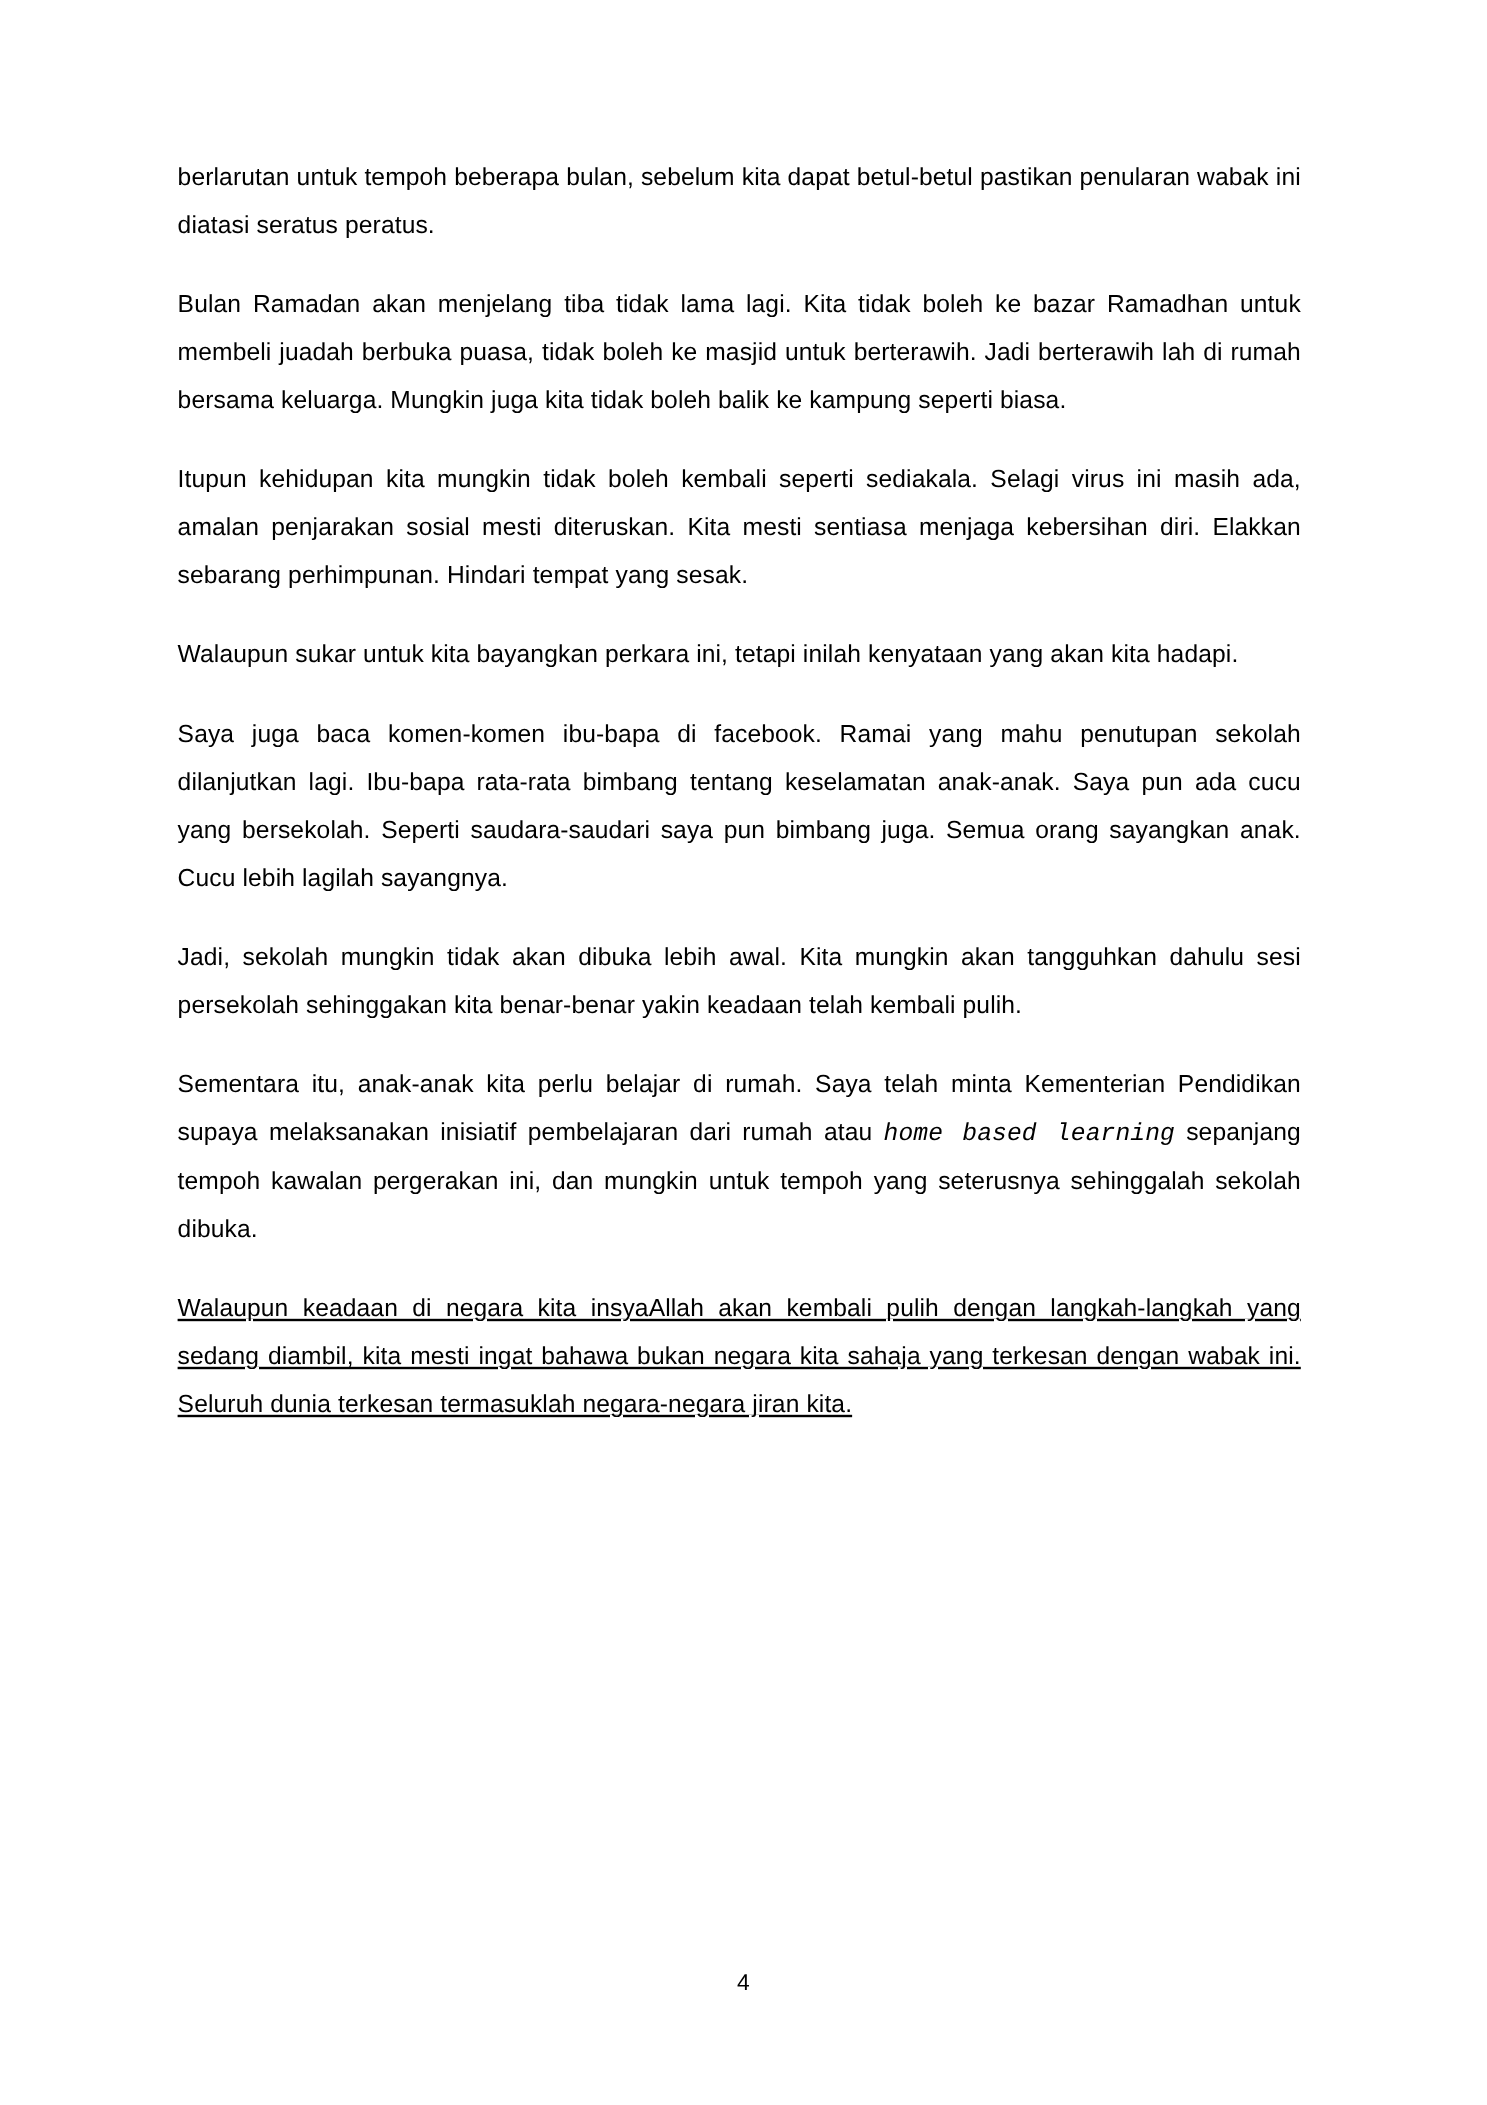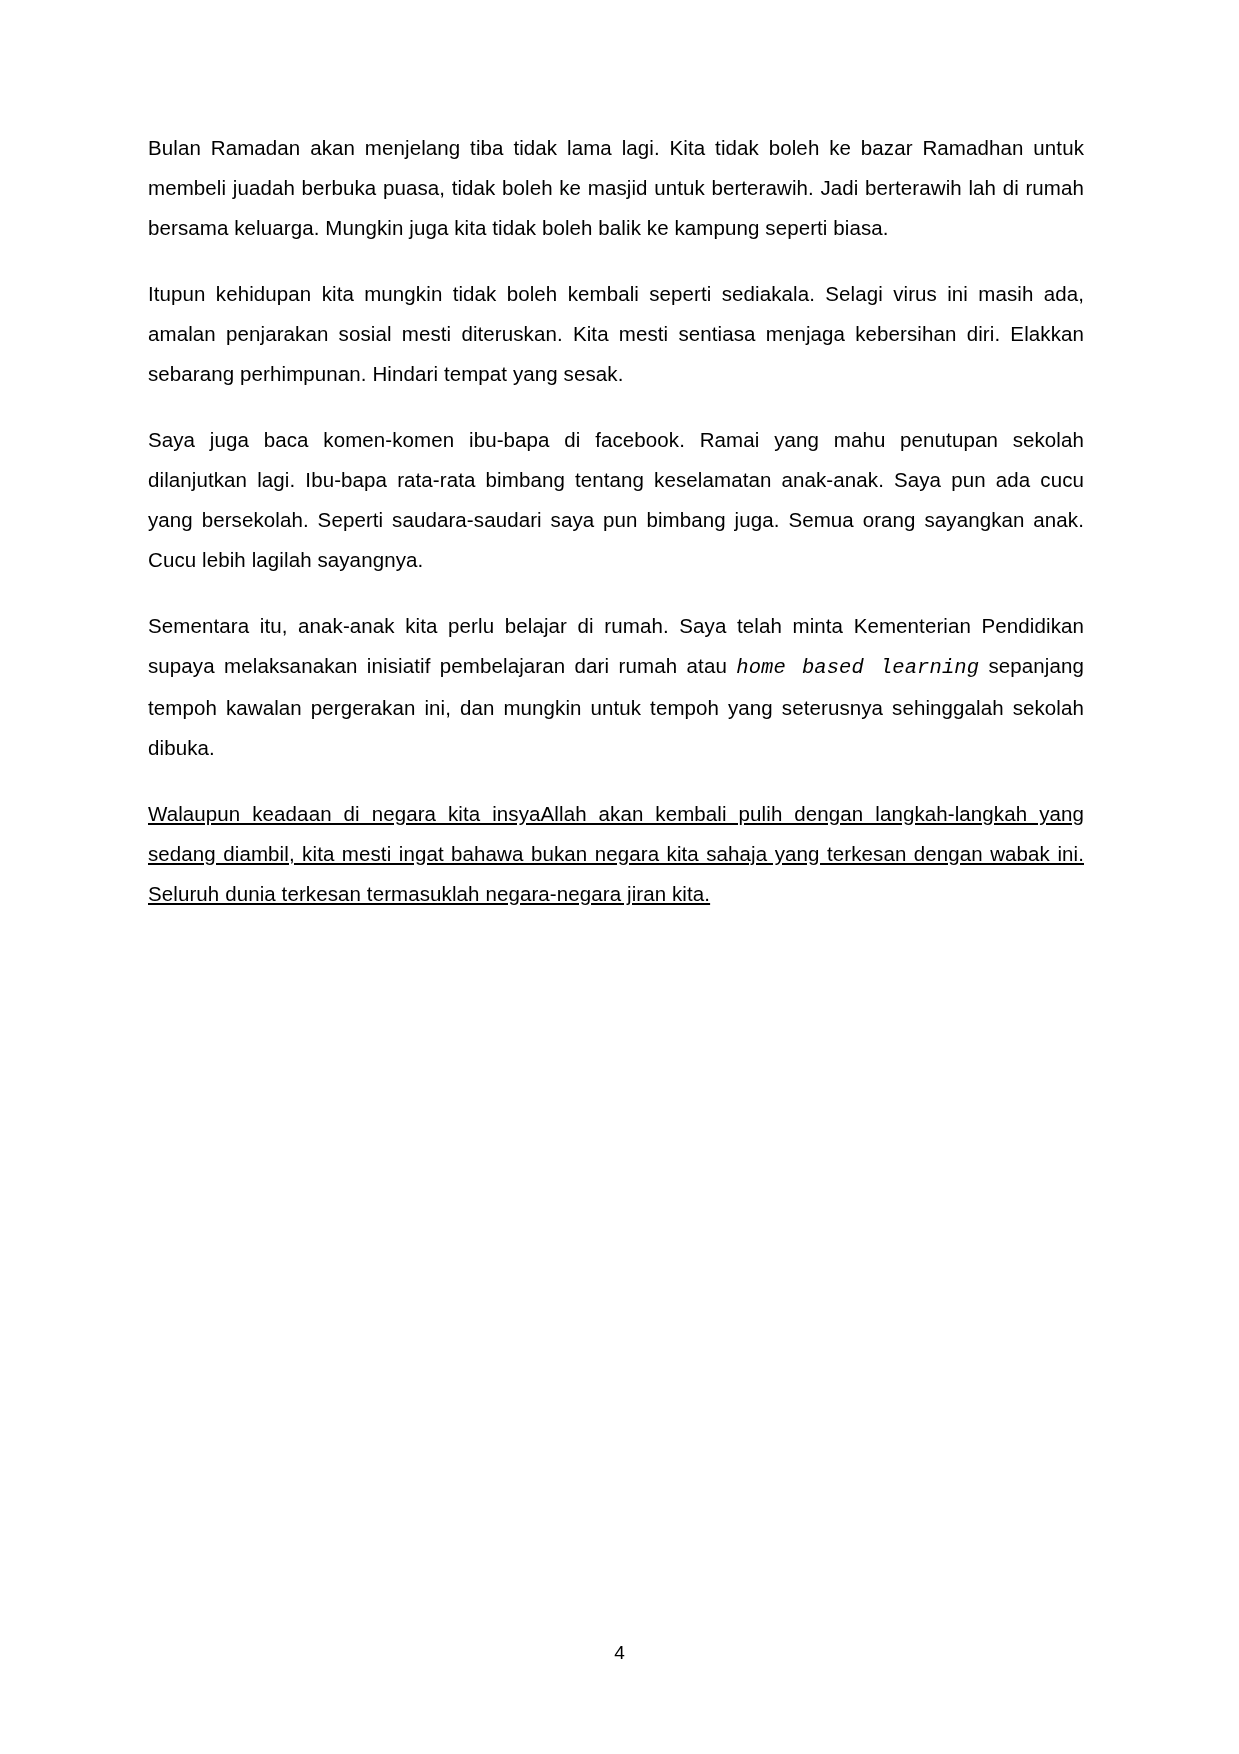--- a/index.html
+++ b/index.html
@@ -50,20 +50,23 @@
     font-size: 19px;
     line-height: 1;
     color: #000000;
   }
 </style>
 </head>
 <body>
 
 <div class="page">
   <div class="doc-body" id="doc-body">
+      <p class="para"><span>berlarutan untuk tempoh beberapa bulan, sebelum kita dapat betul-betul pastikan penularan wabak ini diatasi seratus peratus.</span></p>
       <p class="para"><span>Bulan Ramadan akan menjelang tiba tidak lama lagi. Kita tidak boleh ke bazar Ramadhan untuk membeli juadah berbuka puasa, tidak boleh ke masjid untuk berterawih. Jadi berterawih lah di rumah bersama keluarga. Mungkin juga kita tidak boleh balik ke kampung seperti biasa.</span></p>
       <p class="para"><span>Itupun kehidupan kita mungkin tidak boleh kembali seperti sediakala. Selagi virus ini masih ada, amalan penjarakan sosial mesti diteruskan. Kita mesti sentiasa menjaga kebersihan diri. Elakkan sebarang perhimpunan. Hindari tempat yang sesak.</span></p>
+      <p class="para"><span>Walaupun sukar untuk kita bayangkan perkara ini, tetapi inilah kenyataan yang akan kita hadapi.</span></p>
       <p class="para"><span>Saya juga baca komen-komen ibu-bapa di facebook. Ramai yang mahu penutupan sekolah dilanjutkan lagi. Ibu-bapa rata-rata bimbang tentang keselamatan anak-anak. Saya pun ada cucu yang bersekolah. Seperti saudara-saudari saya pun bimbang juga. Semua orang sayangkan anak. Cucu lebih lagilah sayangnya.</span></p>
+      <p class="para"><span>Jadi, sekolah mungkin tidak akan dibuka lebih awal. Kita mungkin akan tangguhkan dahulu sesi persekolah sehinggakan kita benar-benar yakin keadaan telah kembali pulih.</span></p>
       <p class="para"><span>Sementara itu, anak-anak kita perlu belajar di rumah. Saya telah minta Kementerian Pendidikan supaya melaksanakan inisiatif pembelajaran dari rumah atau </span><em>home based learning</em><span> sepanjang tempoh kawalan pergerakan ini, dan mungkin untuk tempoh yang seterusnya sehinggalah sekolah dibuka.</span></p>
       <p class="para"><span>Walaupun keadaan di negara kita insyaAllah akan kembali pulih dengan langkah-langkah yang sedang diambil, kita mesti ingat bahawa bukan negara kita sahaja yang terkesan dengan wabak ini. Seluruh dunia terkesan termasuklah negara-negara jiran kita.</span></p>
     </div>
   <div class="page-number">4</div>
 </div>
 
 </body></html>

